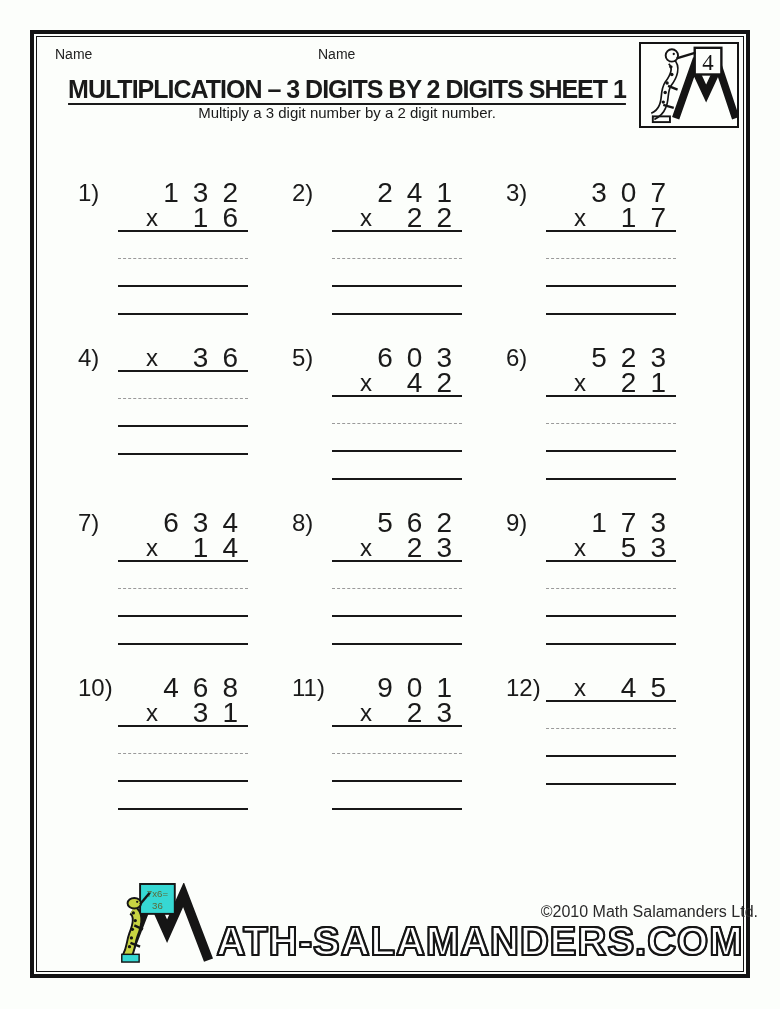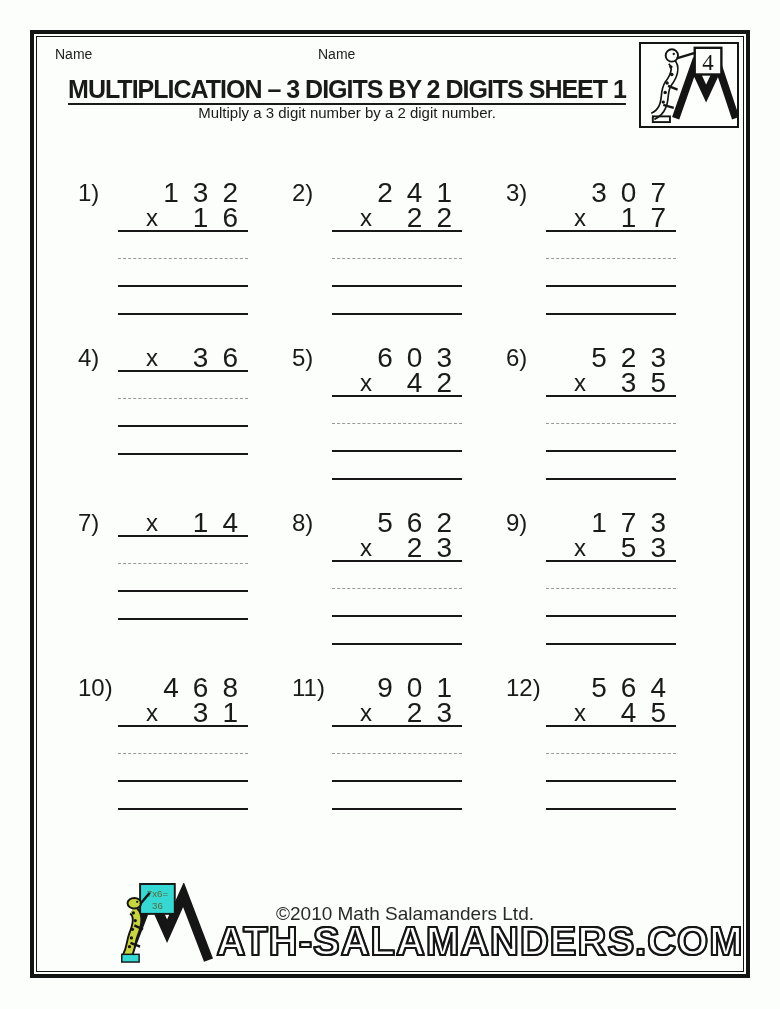--- a/index.html
+++ b/index.html
@@ -72,21 +72,21 @@
     display:flex;justify-content:space-between;
     padding-left:28px;
     font-size:24px;line-height:25px;
   }
   .xrow .op{flex:none;}
   .ans{height:26px;border-bottom:2.5px solid #181818;}
   .ans.dashed{border-bottom:1px dashed #9a9a9a;}
   
   .copyright{
     position:absolute;left:0;right:0;top:866px;
-    text-align:center;font-size:19px;color:#2a2a2a;
+    text-align:right;font-size:16px;color:#2a2a2a;
     transform:translateX(15px);
   }
   .brand{
     position:absolute;left:0;right:0;top:845px;height:82px;
     display:flex;justify-content:center;align-items:flex-end;
     transform:translateX(40px);
     pointer-events:none;
   }
   .brand svg{flex:none;}
   .wordmark{
@@ -214,32 +214,33 @@
             <div class="ans"></div>
           </div>
         </div>
         <div class="cell">
           <div class="plabel">6)</div>
           <div class="work">
             <div class="numblock">
               <div class="topnum"><span class="sp">523</span></div>
               <div class="xrow">
                 <span class="op">x</span>
-                <span class="topnum"><span class="sp">35</span></span>
+                <span class="topnum"><span class="sp">21</span></span>
               </div>
             </div>
             <div class="ans dashed"></div>
             <div class="ans"></div>
             <div class="ans"></div>
           </div>
         </div>
         <div class="cell">
           <div class="plabel">7)</div>
           <div class="work">
             <div class="numblock">
+              <div class="topnum"><span class="sp">634</span></div>
               <div class="xrow">
                 <span class="op">x</span>
                 <span class="topnum"><span class="sp">14</span></span>
               </div>
             </div>
             <div class="ans dashed"></div>
             <div class="ans"></div>
             <div class="ans"></div>
           </div>
         </div>
@@ -300,21 +301,20 @@
             </div>
             <div class="ans dashed"></div>
             <div class="ans"></div>
             <div class="ans"></div>
           </div>
         </div>
         <div class="cell">
           <div class="plabel">12)</div>
           <div class="work">
             <div class="numblock">
-              <div class="topnum"><span class="sp">564</span></div>
               <div class="xrow">
                 <span class="op">x</span>
                 <span class="topnum"><span class="sp">45</span></span>
               </div>
             </div>
             <div class="ans dashed"></div>
             <div class="ans"></div>
             <div class="ans"></div>
           </div>
         </div>

